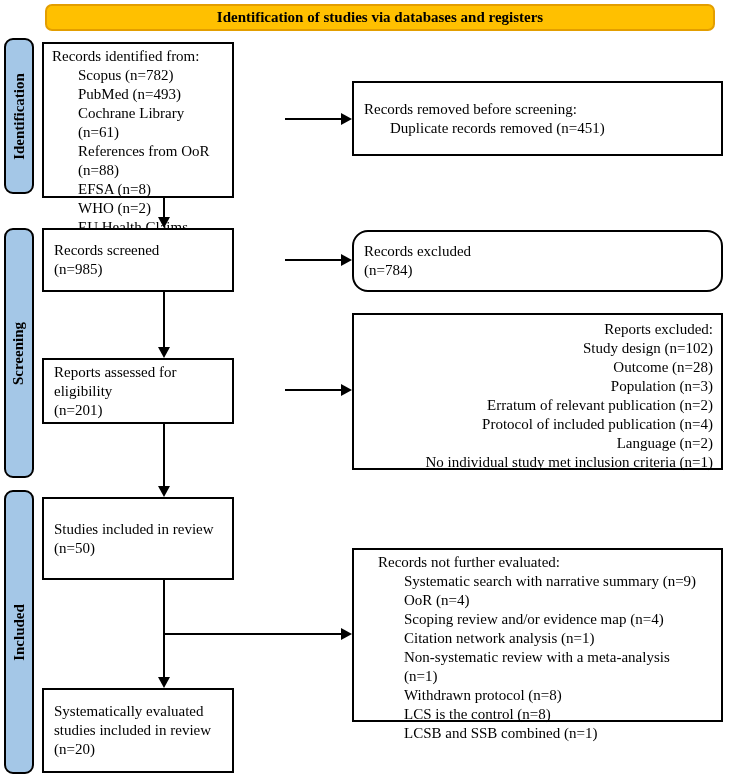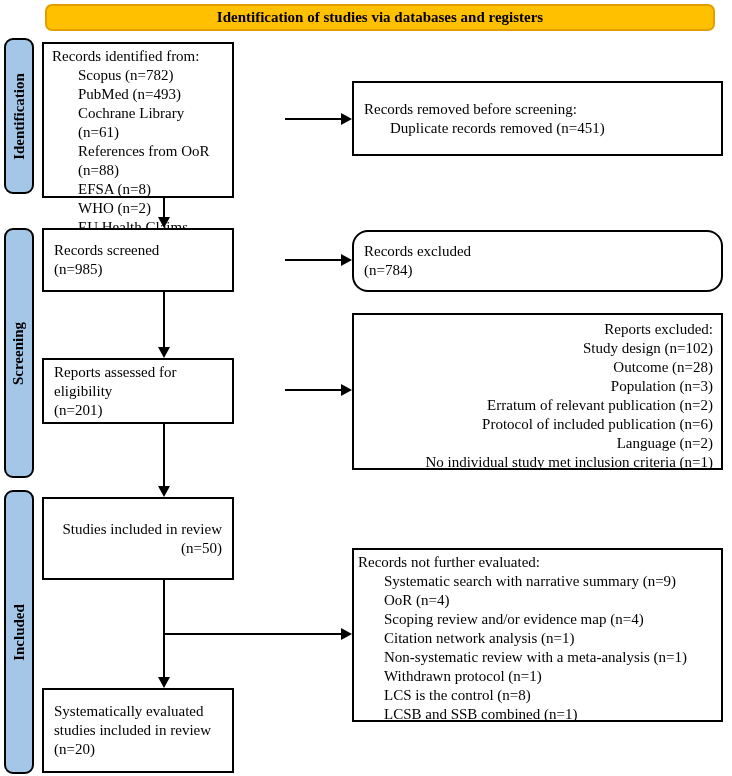--- a/index.html
+++ b/index.html
@@ -36,22 +36,22 @@
   .box.center{display:flex;flex-direction:column;justify-content:center;padding:12px 10px;}
   .box.top{padding:3px 8px;}
   .item{display:block;padding-left:26px;}
   .title{display:block;}
   #box-identified{top:42px;height:156px;}
   #box-removed{top:81px;height:75px;display:flex;flex-direction:column;justify-content:center;padding:8px 10px;}
   #box-screened{top:228px;height:64px;}
   #box-excluded-records{top:230px;height:62px;display:flex;flex-direction:column;justify-content:center;padding:0 10px;border-radius:16px;}
   #box-assessed{top:358px;height:66px;}
   #box-reports-excluded{top:313px;height:157px;padding:5px 8px;text-align:right;}
-  #box-included-review{top:497px;height:83px;align-items:flex-end;}
-  #box-not-evaluated{top:548px;height:174px;padding:3px 4px;}
+  #box-included-review{top:497px;height:83px;}
+  #box-not-evaluated{top:548px;height:174px;padding:3px 24px;}
   #box-systematic{top:688px;height:85px;}
   
   .hline{height:2px;background:#000;}
   .vline{width:2px;background:#000;}
   .head-right{width:0;height:0;border-top:6px solid transparent;border-bottom:6px solid transparent;border-left:11px solid #000;}
   .head-down{width:0;height:0;border-left:6px solid transparent;border-right:6px solid transparent;border-top:11px solid #000;}
 </style>
 </head>
 <body>
 
@@ -99,38 +99,38 @@
   <span>Reports assessed for eligibility</span>
   <span>(n=201)</span>
 </div>
 
 <div class="abs box right" id="box-reports-excluded">
   <span class="title">Reports excluded:</span>
   <span class="item">Study design (n=102)</span>
   <span class="item">Outcome (n=28)</span>
   <span class="item">Population (n=3)</span>
   <span class="item">Erratum of relevant publication (n=2)</span>
-  <span class="item">Protocol of included publication (n=6)</span>
+  <span class="item">Protocol of included publication (n=4)</span>
   <span class="item">Language (n=2)</span>
   <span class="item">No individual study met inclusion criteria (n=1)</span>
 </div>
 
 <div class="abs box left center" id="box-included-review">
   <span>Studies included in review</span>
   <span>(n=50)</span>
 </div>
 
 <div class="abs box right" id="box-not-evaluated">
   <span class="title">Records not further evaluated:</span>
   <span class="item">Systematic search with narrative summary (n=9)</span>
   <span class="item">OoR (n=4)</span>
   <span class="item">Scoping review and/or evidence map (n=4)</span>
   <span class="item">Citation network analysis (n=1)</span>
   <span class="item">Non-systematic review with a meta-analysis (n=1)</span>
-  <span class="item">Withdrawn protocol (n=1)</span>
+  <span class="item">Withdrawn protocol (n=8)</span>
   <span class="item">LCS is the control (n=8)</span>
   <span class="item">LCSB and SSB combined (n=1)</span>
 </div>
 
 <div class="abs box left center" id="box-systematic">
   <span>Systematically evaluated studies included in review</span>
   <span>(n=20)</span>
 </div>
 
 <div class="abs hline" style="left:285px;top:118px;width:56px;"></div>

